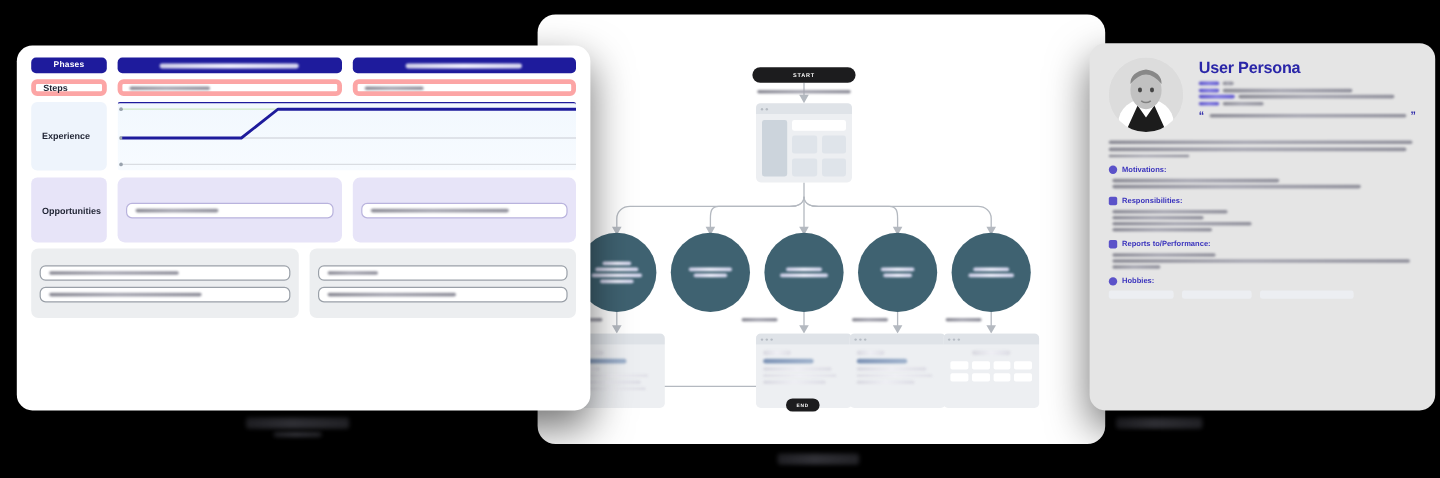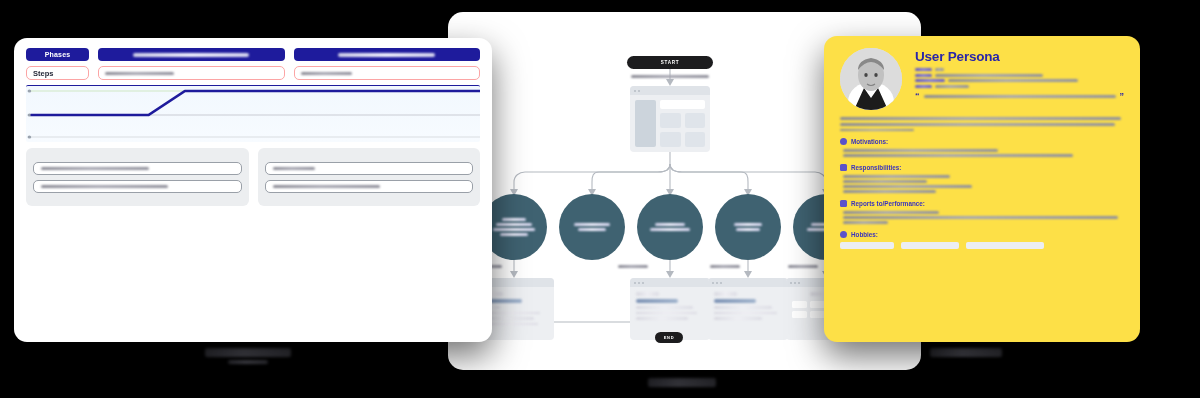--- a/index.html
+++ b/index.html
@@ -21,21 +21,21 @@
     background:#fff;border-radius:13px;box-shadow:0 14px 34px rgba(0,0,0,.55);
     overflow:hidden;z-index:3;}
   .jm{position:absolute;inset:0;padding:10px 12px;box-sizing:border-box;}
   .jm-row{display:flex;gap:9px;margin-bottom:5px;}
   .jm-label{width:63px;flex:none;display:flex;align-items:center;
     box-sizing:border-box;border-radius:5px;font-size:7.5px;color:#1f2333;}
   .jm-head{height:13px;border-radius:4px;background:#1e1b9c;
     display:flex;align-items:center;justify-content:center;}
   .jm-head.lbl{color:#fff;font-size:7px;font-weight:700;letter-spacing:.2px;}
   .jm-cell{flex:1;}
-  .jm-step{height:14px;border:1px solid #fca5a5;border-radius:5px;background:#fff;
+  .jm-step{height:14px;border:4px solid #fca5a5;border-radius:5px;background:#fff;
     display:flex;align-items:center;padding:0 6px;box-sizing:border-box;}
   .jm-step.lbl{font-size:7.5px;color:#1f2333;font-weight:600;}
   .band{display:flex;gap:9px;margin-bottom:5px;}
   .band .jm-label{padding-left:9px;font-weight:600;font-size:7.5px;}
   .band-body{flex:1;display:flex;gap:9px;}
   .band-col{flex:1;border-radius:6px;padding:7px;box-sizing:border-box;
     display:flex;flex-direction:column;gap:5px;justify-content:center;}
   .pill{height:13px;border-radius:5px;background:#fff;display:flex;align-items:center;
     padding:0 7px;box-sizing:border-box;}
   .pill > .blur{height:3px;}
@@ -80,22 +80,22 @@
   .leaf{position:absolute;width:80px;height:62px;}
   .leaf-body{padding:5px 6px;display:flex;flex-direction:column;gap:3px;}
   .leaf-body .blur{height:2.5px;}
   .leaf-ttl{height:4px !important;width:34%;}
   .leaf-acc{height:4px !important;width:62%;
     background:linear-gradient(90deg,#7d93b5,#9fb2cc) !important;}
   .leaf-grid{display:grid;grid-template-columns:repeat(4,1fr);gap:3px;margin-top:2px;}
   .leaf-sq{height:7px;background:#fff;border-radius:1.5px;}
 
   
-  #persona-card{position:absolute;left:824px;top:36px;width:316px;height:306px;
-    background:#fde047;border-radius:13px;box-shadow:0 14px 34px rgba(0,0,0,.55);
+  #persona-card{position:absolute;left:908px;top:36px;width:288px;height:306px;
+    background:#e5e5e5;border-radius:13px;box-shadow:0 14px 34px rgba(0,0,0,.55);
     overflow:hidden;z-index:4;padding:12px 16px;box-sizing:border-box;}
   .p-top{display:flex;gap:13px;}
   #persona-avatar{width:62px;height:62px;border-radius:50%;flex:none;overflow:hidden;
     background:#e3e3e6;position:relative;filter:grayscale(1);}
   .p-meta{flex:1;padding-top:1px;}
   #persona-title{font-size:13.5px;font-weight:700;color:#2a26a8;letter-spacing:-.2px;
     margin-bottom:4px;}
   .p-line{display:flex;align-items:center;gap:3px;margin-bottom:2.5px;}
   .p-line .k{height:3px;width:17px;}
   .p-line .v{height:3px;}
@@ -151,35 +151,51 @@
             </div>
         </div>
         <div class="jm-cell">
           <div class="jm-step">
               <span class="blur gray" style="width:30%;height:3px;"></span>
             </div>
         </div>
       </div>
 
       <div class="band" style="margin-bottom:6px;">
+        <div class="jm-label exp-label">Experience</div>
         <div class="band-body">
           <div class="exp-chart">
             <svg viewBox="0 0 400 56" preserveAspectRatio="none">
               <line x1="4" y1="5" x2="400" y2="5" stroke="#cfe8c4" stroke-width="1"></line>
               <line x1="4" y1="29" x2="400" y2="29" stroke="#c9ccd4" stroke-width="1"></line>
               <line x1="4" y1="51" x2="400" y2="51" stroke="#dadde2" stroke-width="1"></line>
               <circle cx="3" cy="5" r="1.6" fill="#9aa3ae"></circle>
               <circle cx="3" cy="29" r="1.6" fill="#9aa3ae"></circle>
               <circle cx="3" cy="51" r="1.6" fill="#9aa3ae"></circle>
               <polyline points="4,29 108,29 140,5 400,5" fill="none" stroke="#1e1b9c" stroke-width="2.4" stroke-linejoin="round"></polyline>
             </svg>
           </div>
         </div>
       </div>
 
+      <div class="band" style="height:54px;">
+        <div class="jm-label opp-label">Opportunities</div>
+        <div class="band-body">
+          <div class="band-col opp-col">
+            <div class="pill">
+              <span class="blur gray" style="width:44%;"></span>
+            </div>
+          </div>
+          <div class="band-col opp-col">
+            <div class="pill">
+              <span class="blur gray" style="width:74%;"></span>
+            </div>
+          </div>
+        </div>
+      </div>
 
       <div class="band" style="height:58px;">
         <div class="band-body">
           <div class="band-col ins-col">
             <div class="pill">
               <span class="blur gray" style="width:56%;"></span>
               </div>
             <div class="pill">
               <span class="blur gray" style="width:66%;"></span>
               </div>

